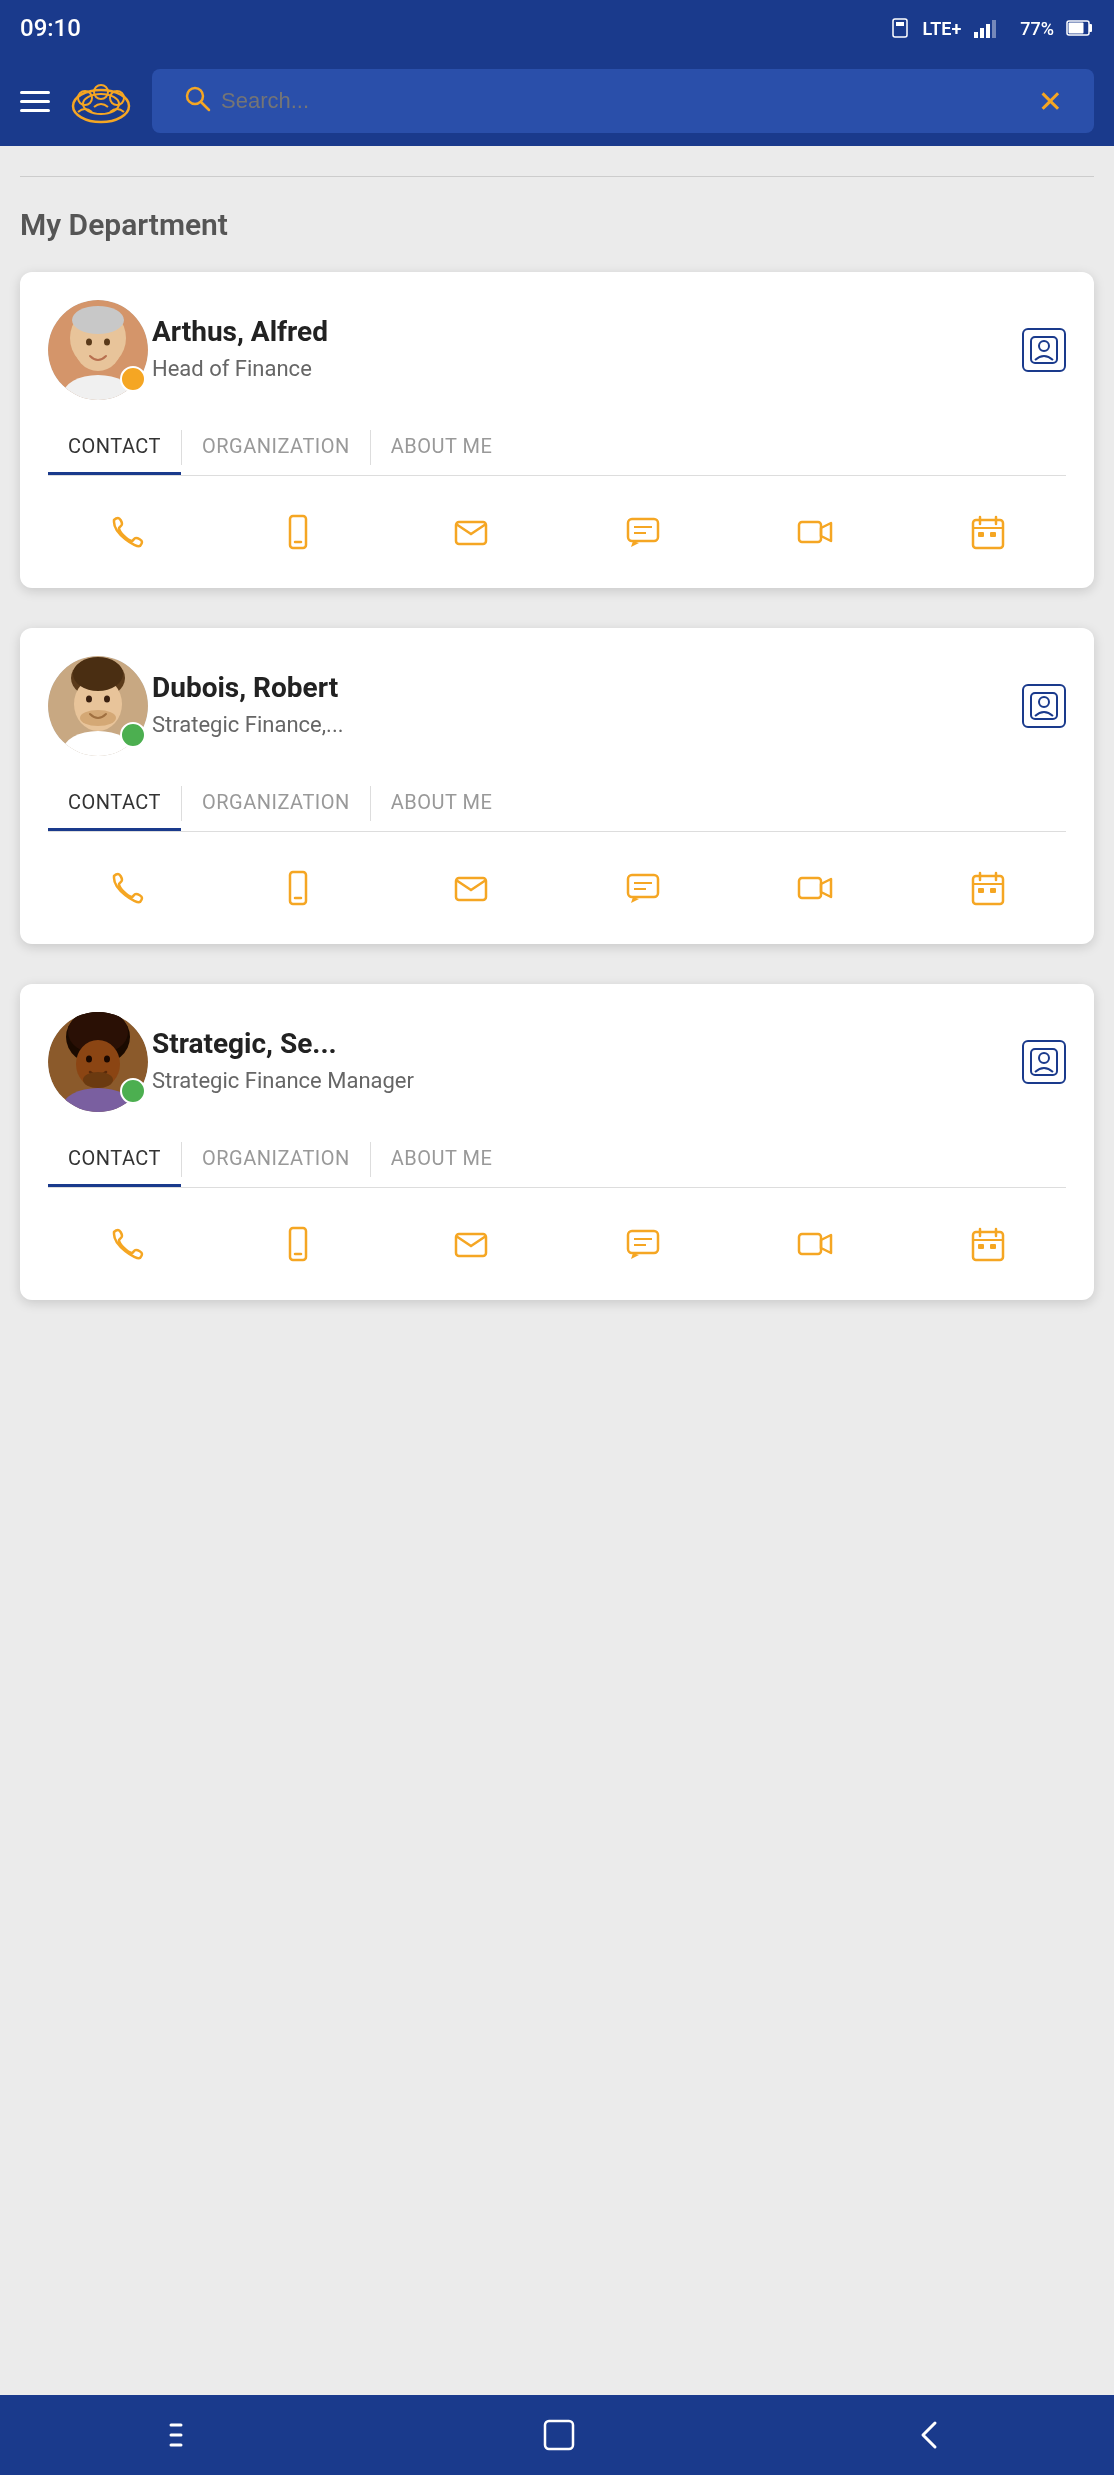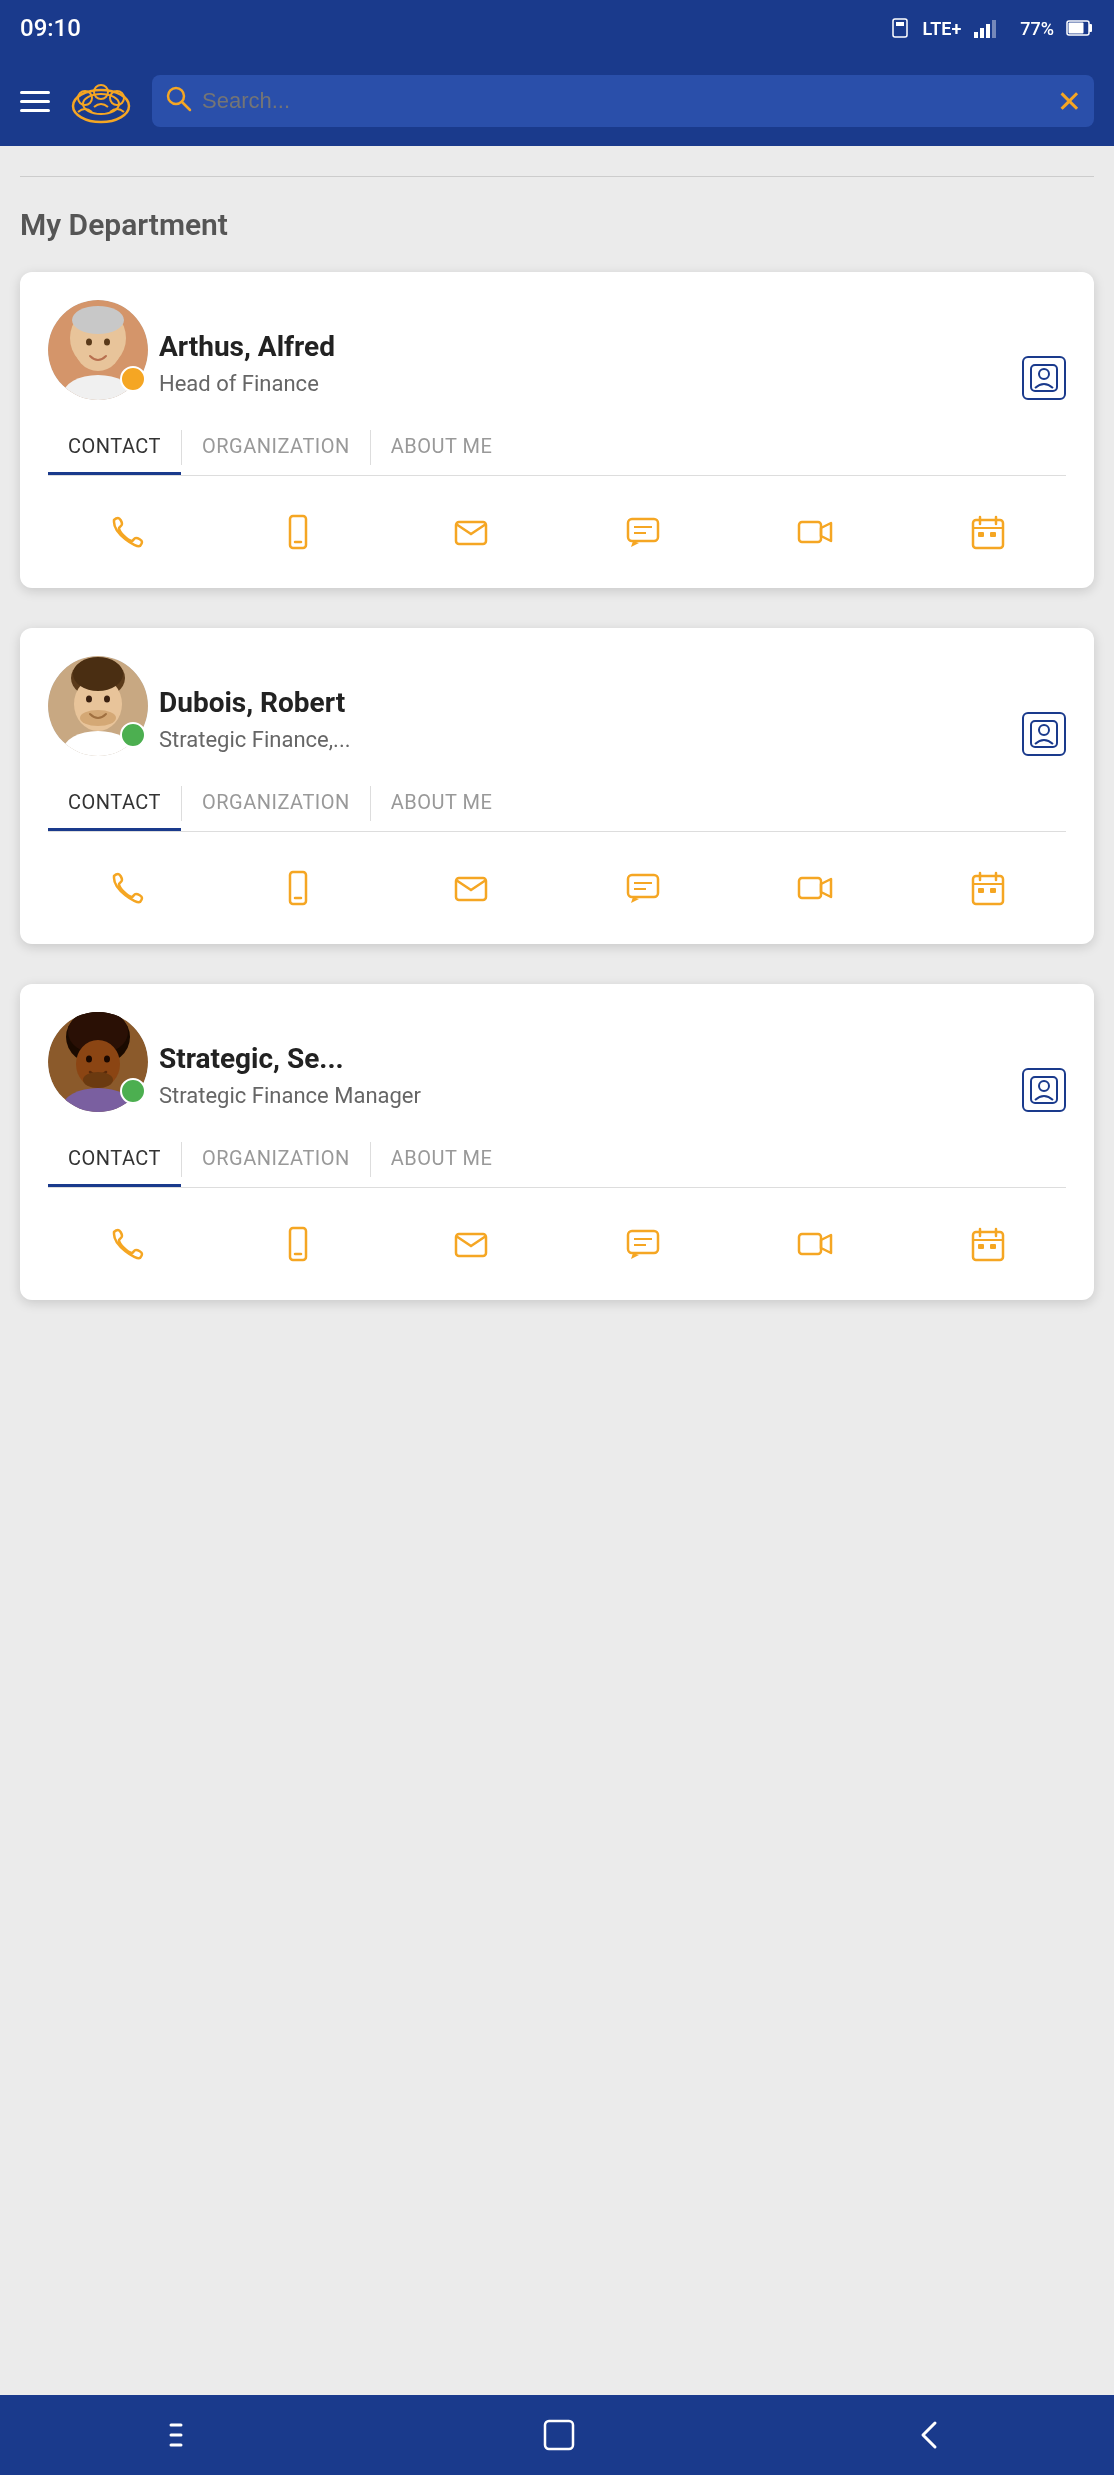--- a/index.html
+++ b/index.html
@@ -61,22 +61,22 @@
       justify-content: center;
       width: 70px;
       height: 55px;
     }
     .search-bar {
       flex: 1;
       background: #2a4faa;
       border-radius: 8px;
       display: flex;
       align-items: center;
-      padding: 0 12px;
-      height: 52px;
+      padding: 0 31px;
+      height: 64px;
     }
     .search-icon-svg {
       color: #f5a623;
       font-size: 26px;
       margin-right: 10px;
     }
     .search-input {
       flex: 1;
       background: transparent;
       border: none;
@@ -116,23 +116,23 @@
     .contact-card {
       background: white;
       border-radius: 12px;
       box-shadow: 0 3px 12px rgba(0,0,0,0.15);
       margin-bottom: 40px;
       overflow: hidden;
     }
 
     .card-header {
       display: flex;
-      align-items: flex-end;
+      align-items: center;
       padding: 28px 28px 20px 28px;
-      gap: 11px;
+      gap: 4px;
     }
 
     .avatar-container {
       position: relative;
       flex-shrink: 0;
     }
 
     .avatar {
       width: 100px;
       height: 100px;

